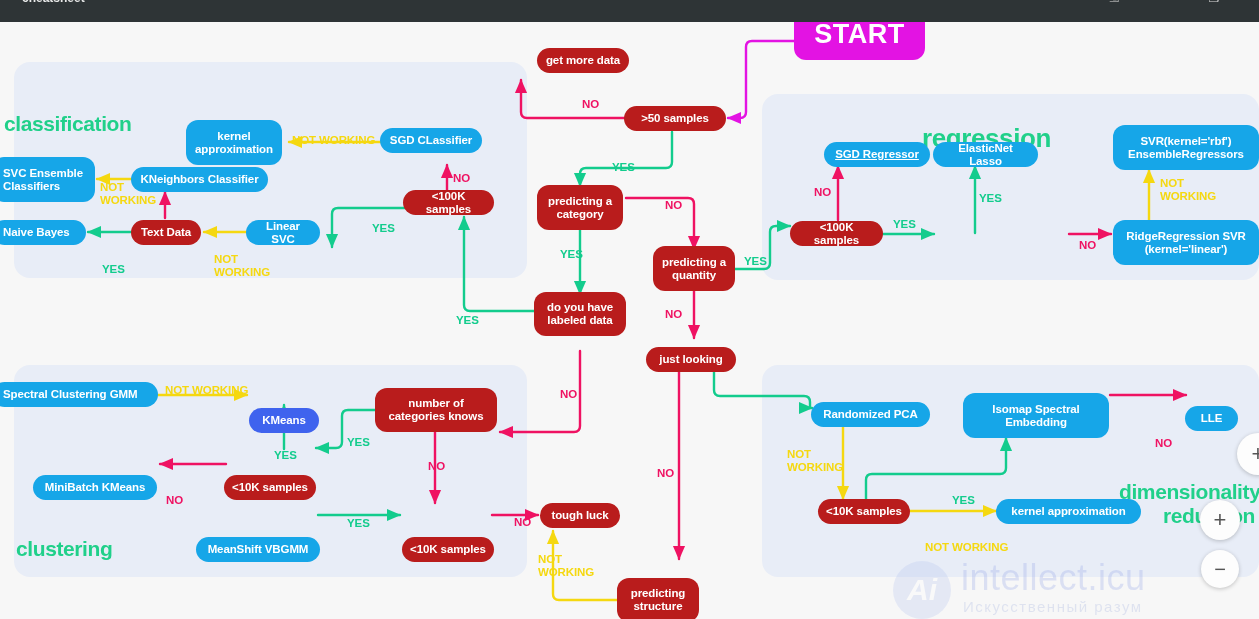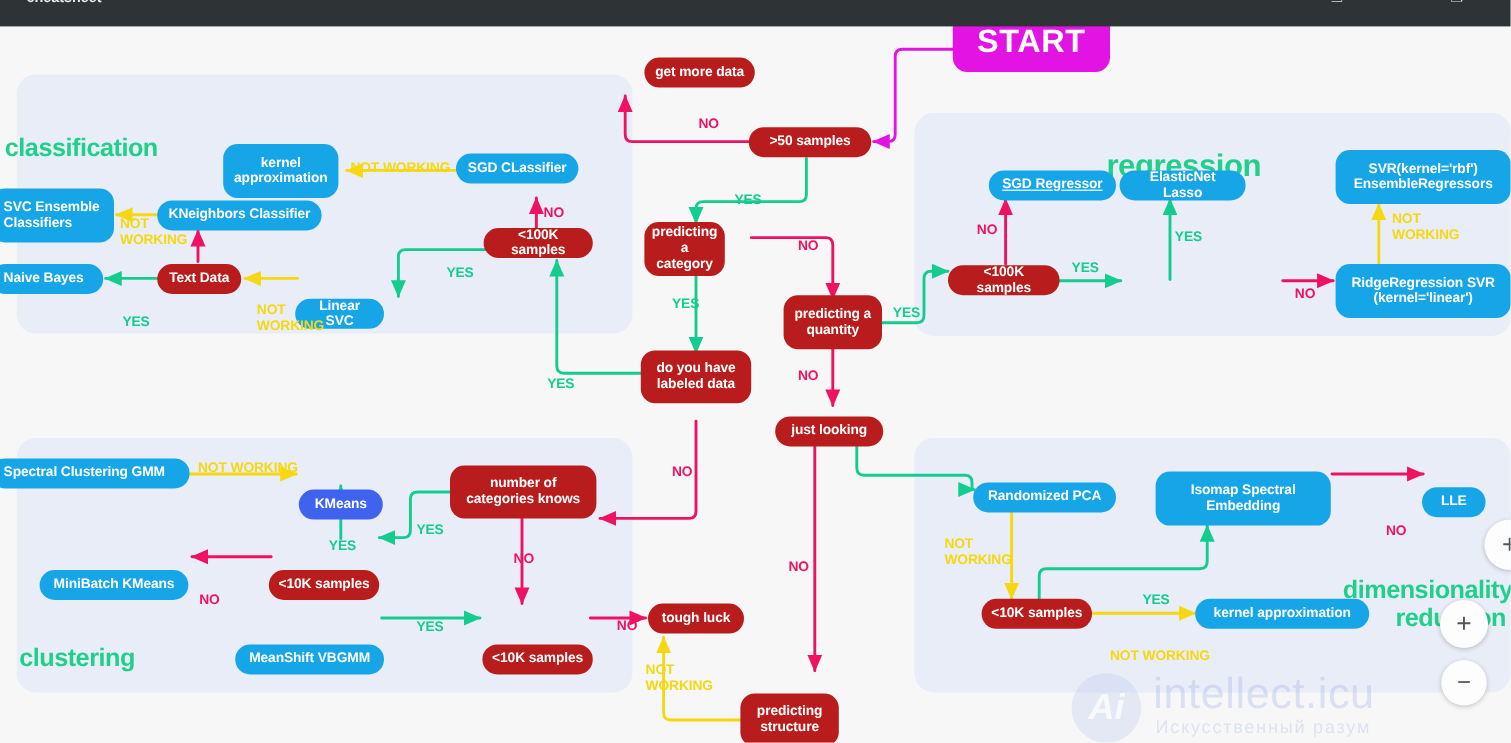--- a/index.html
+++ b/index.html
@@ -226,36 +226,36 @@
 
     <div class="section-title" id="title-classification">classification</div>
     <div class="section-title" id="title-regression">regression</div>
     <div class="section-title" id="title-clustering">clustering</div>
     <div class="section-title" id="title-dimred">dimensionality reduction</div>
 
     <div class="node magenta" style="left:794px; top:-14px; width:131px; height:52px;">START</div>
 
     <div class="node gray" style="left:537px; top:26px; width:92px; height:25px;">get more data</div>
     <div class="node gray" style="left:624px; top:84px; width:102px; height:25px;">&gt;50 samples</div>
-    <div class="node gray rect" style="left:537px; top:163px; width:67px; height:45px;">predicting a category</div>
+    <div class="node gray rect" style="left:537px; top:163px; width:86px; height:45px;">predicting a category</div>
     <div class="node gray rect" style="left:653px; top:224px; width:82px; height:45px;">predicting a quantity</div>
     <div class="node gray" style="left:646px; top:325px; width:90px; height:25px;">just looking</div>
     <div class="node gray rect" style="left:534px; top:270px; width:92px; height:44px;">do you have labeled data</div>
     <div class="node gray rect" style="left:375px; top:366px; width:122px; height:44px;">number of categories knows</div>
     <div class="node gray rect" style="left:617px; top:556px; width:82px; height:44px;">predicting structure</div>
     <div class="node gray" style="left:540px; top:481px; width:80px; height:25px;">tough luck</div>
 
     <div class="node gray" style="left:403px; top:168px; width:91px; height:25px;">&lt;100K samples</div>
     <div class="node blue" style="left:380px; top:106px; width:102px; height:25px;">SGD CLassifier</div>
     <div class="node blue rect" style="left:186px; top:98px; width:96px; height:45px;">kernel approximation</div>
     <div class="node blue rect" style="left:-8px; top:135px; width:103px; height:45px; justify-content:flex-start; text-align:left; padding-left:11px;">SVC Ensemble Classifiers</div>
     <div class="node blue" style="left:131px; top:145px; width:137px; height:25px;">KNeighbors Classifier</div>
     <div class="node blue" style="left:-8px; top:198px; width:94px; height:25px; justify-content:flex-start; padding-left:11px;">Naive Bayes</div>
     <div class="node gray" style="left:131px; top:198px; width:70px; height:25px;">Text Data</div>
-    <div class="node blue" style="left:246px; top:198px; width:74px; height:25px;margin-top:29px;">Linear SVC</div>
+    <div class="node blue" style="left:246px; top:198px; width:74px; height:25px;">Linear SVC</div>
 
     <div class="node gray" style="left:790px; top:199px; width:93px; height:25px;">&lt;100K samples</div>
     <div class="node blue" style="left:824px; top:120px; width:106px; height:25px;text-decoration:underline;">SGD Regressor</div>
     <div class="node blue" style="left:933px; top:120px; width:105px; height:25px;">ElasticNet Lasso</div>
     <div class="node blue rect" style="left:1113px; top:103px; width:146px; height:45px;">SVR(kernel='rbf') EnsembleRegressors</div>
     <div class="node blue rect" style="left:1113px; top:198px; width:146px; height:45px;">RidgeRegression SVR (kernel='linear')</div>
 
     <div class="node blue" style="left:-8px; top:360px; width:166px; height:25px; justify-content:flex-start; padding-left:11px;">Spectral Clustering GMM</div>
     <div class="node purple" style="left:249px; top:386px; width:70px; height:25px;">KMeans</div>
     <div class="node blue" style="left:33px; top:453px; width:124px; height:25px;">MiniBatch KMeans</div>

